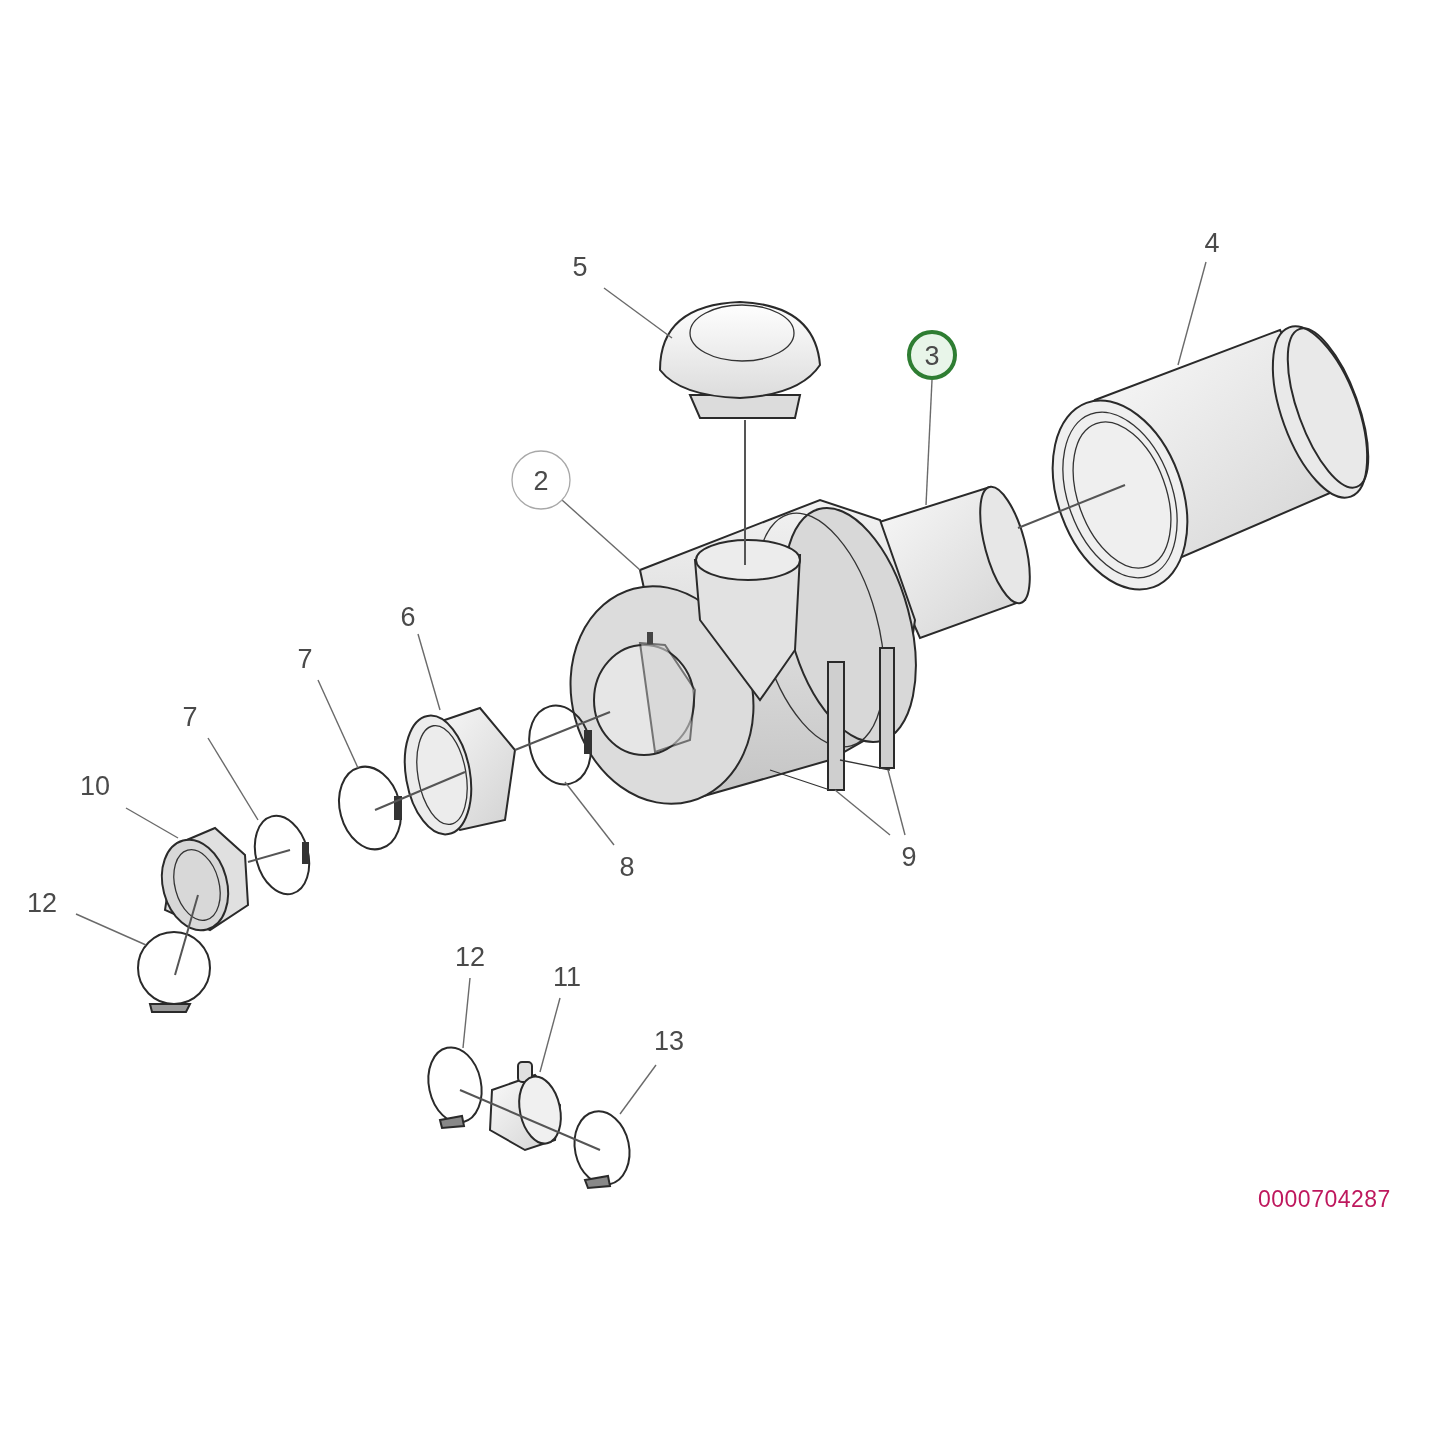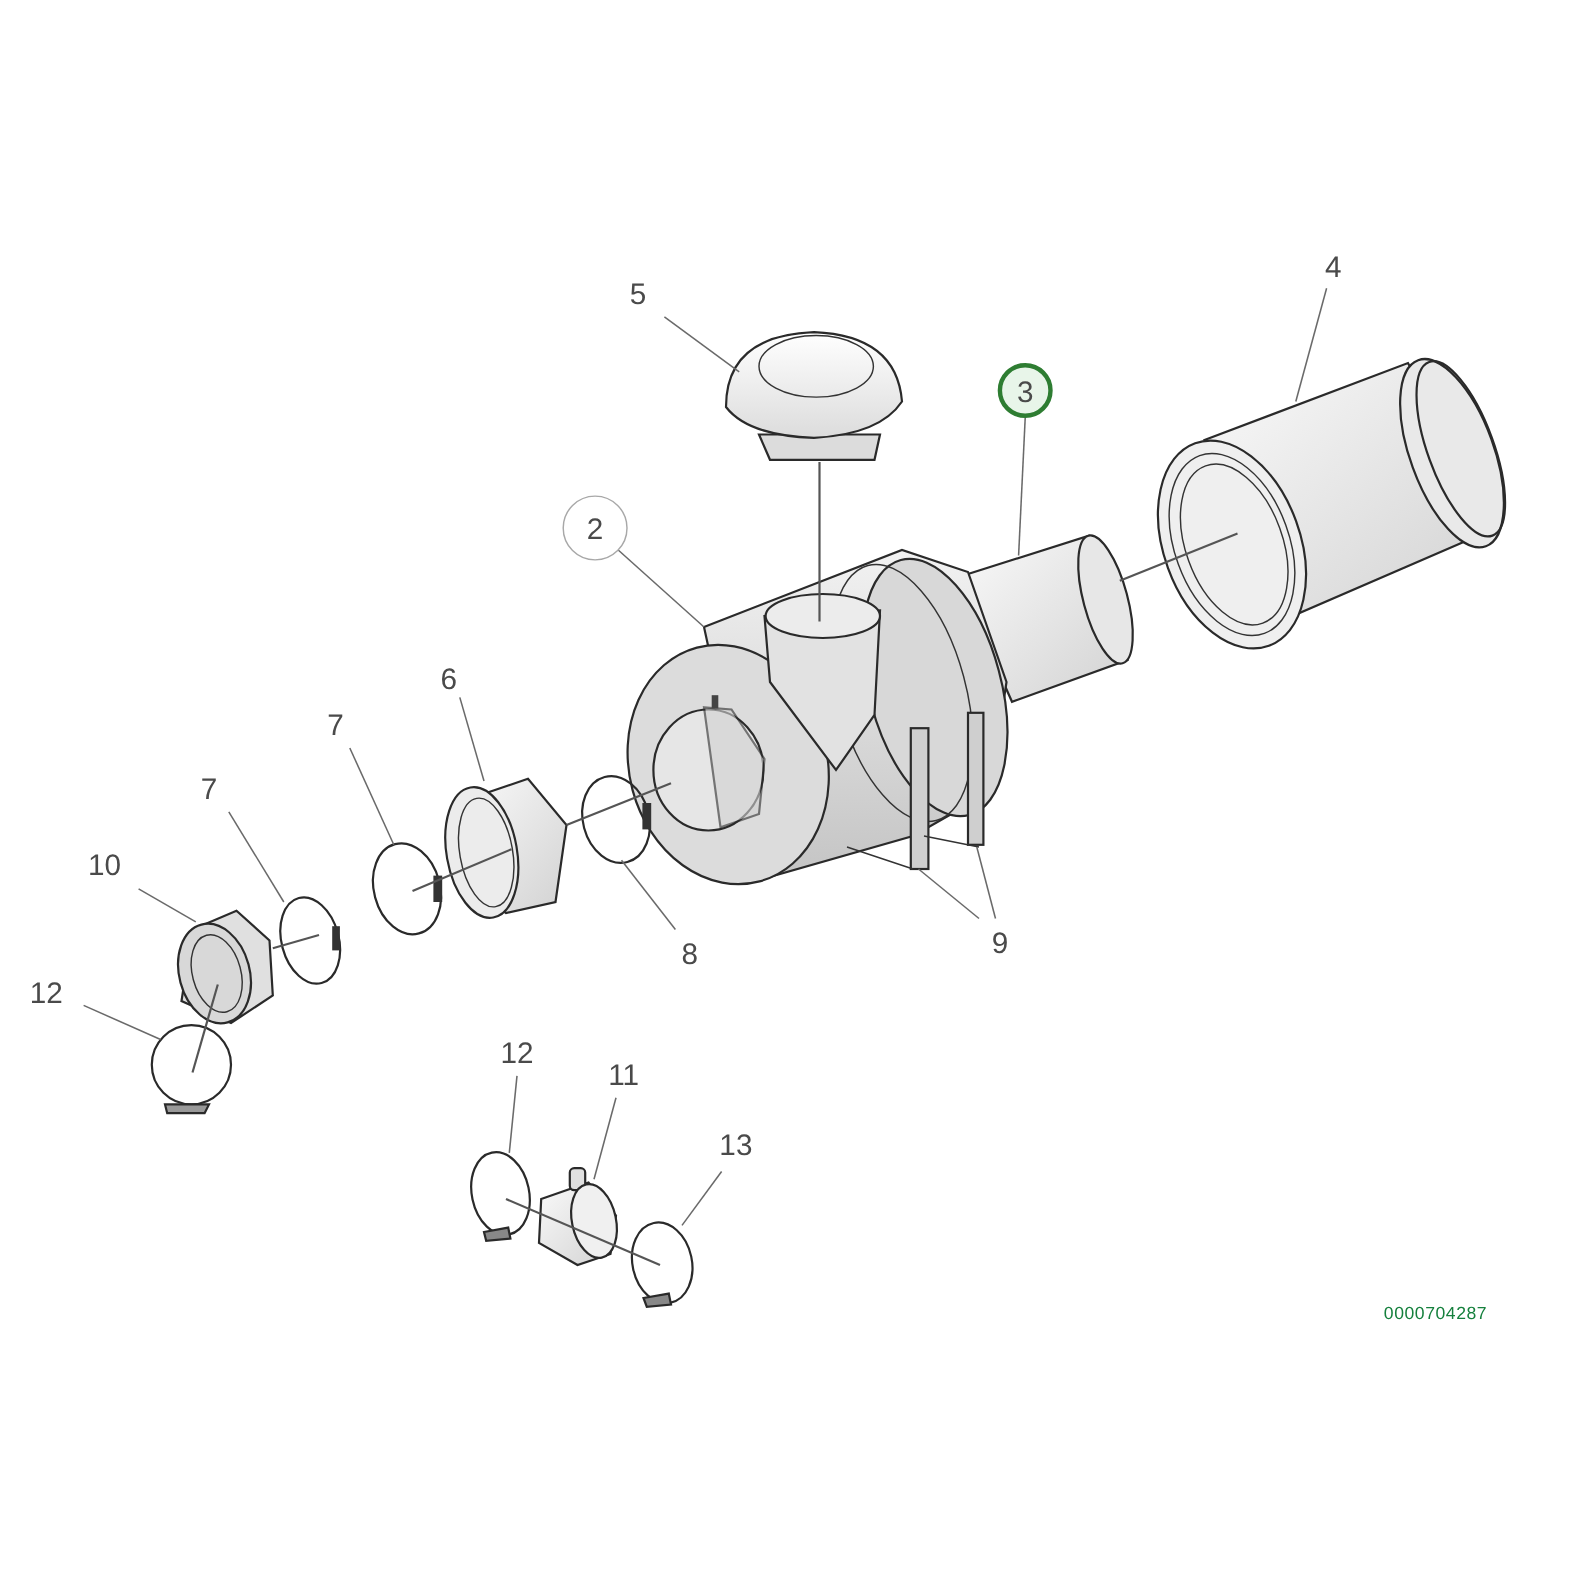--- a/index.html
+++ b/index.html
@@ -3,21 +3,21 @@
 <meta charset="utf-8">
 <style>
   html, body { margin: 0; padding: 0; background: #ffffff; }
   body { width: 1445px; height: 1445px; position: relative; overflow: hidden; font-family: "Liberation Sans", sans-serif; }
   #diagram { position: absolute; left: 0; top: 0; width: 1445px; height: 1445px; }
   .lbl { font-family: "Liberation Sans", sans-serif; font-size: 27px; fill: #4a4a4a; }
   .leader { stroke: #6a6a6a; stroke-width: 1.4; fill: none; }
   .axis { stroke: #555; stroke-width: 2; fill: none; }
   .part { stroke: #2a2a2a; stroke-width: 2; }
   .thin { stroke: #333; stroke-width: 1.3; fill: none; }
-  .docnum { position: absolute; left: 1258px; top: 1186px; font-size: 16px; color: #15803d; letter-spacing: 0.5px; }
+  .docnum { position: absolute; left: 1258px; top: 1186px; font-size: 23px; color: #be185d; letter-spacing: 0.5px; }
   .callout-hit { cursor: pointer; }
 </style>
 </head>
 <body>
 
 <svg id="diagram" viewBox="0 0 1445 1445" xmlns="http://www.w3.org/2000/svg">
   <defs>
     <linearGradient id="gBody" x1="0" y1="0" x2="0" y2="1">
       <stop offset="0" stop-color="#f2f2f2"></stop>
       <stop offset="0.6" stop-color="#d6d6d6"></stop>

